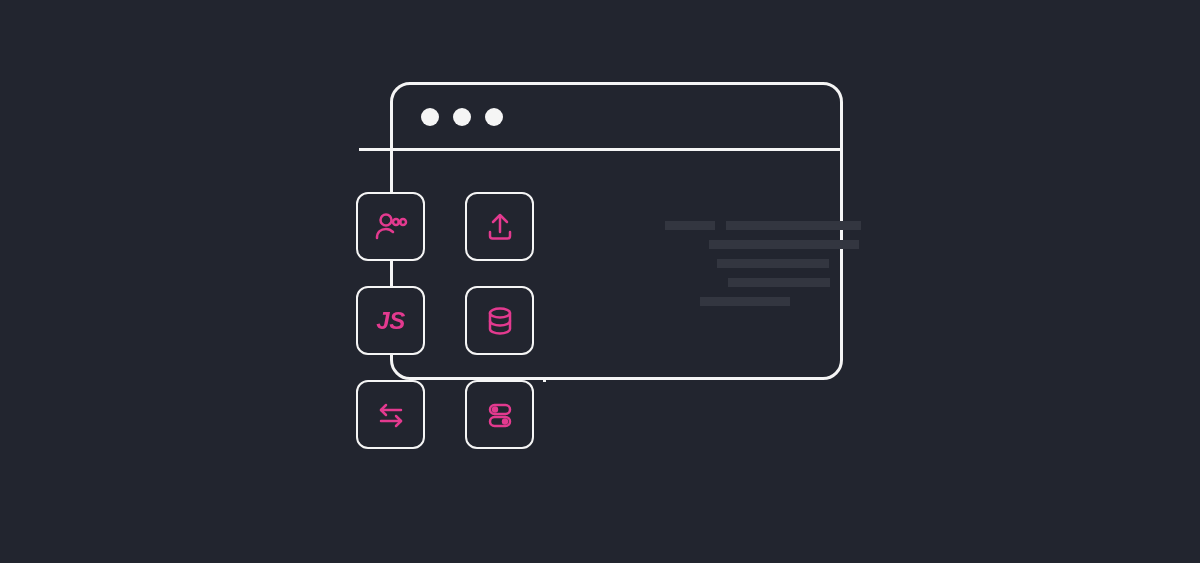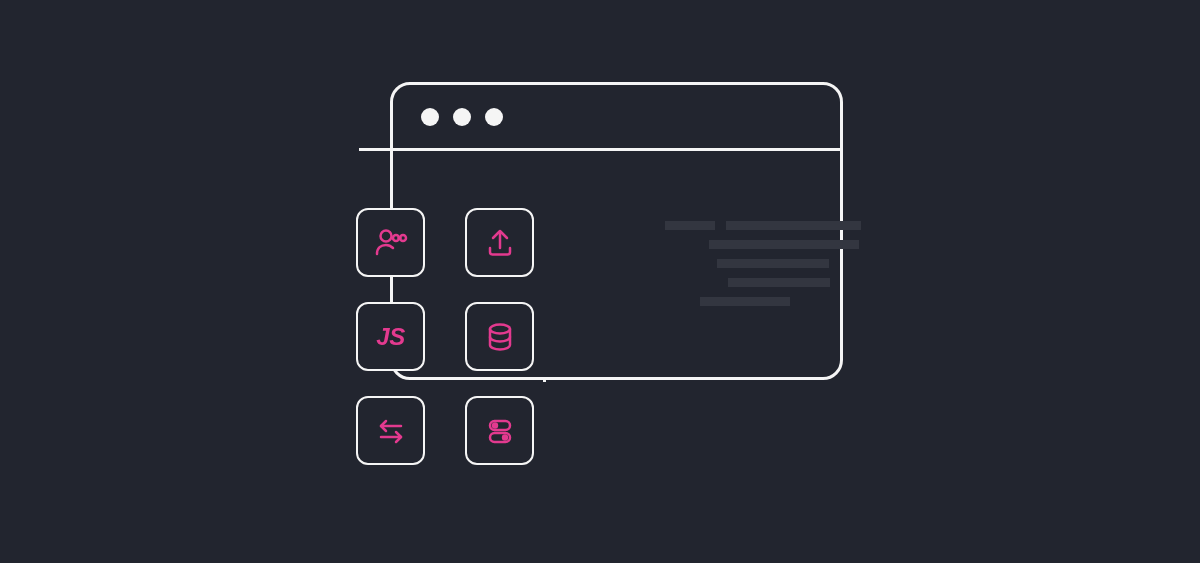--- a/index.html
+++ b/index.html
@@ -65,21 +65,21 @@
     .line-1a { width: 50px; display: inline-block; vertical-align: top; }
     .line-1b { width: 135px; display: inline-block; vertical-align: top; margin-left: 7px; }
     .line-2 { width: 150px; margin-left: 44px; }
     .line-3 { width: 112px; margin-left: 52px; }
     .line-4 { width: 102px; margin-left: 63px; }
     .line-5 { width: 90px; margin-left: 35px; }
 
     .feature-grid {
       position: absolute;
       left: 356px;
-      top: 208px;
+      top: 192px;
       display: grid;
       grid-template-columns: repeat(2, 69px);
       grid-template-rows: repeat(3, 69px);
       gap: 25px 40px;
     }
     .feature-tile {
       width: 69px;
       height: 69px;
       background: #22252f;
       border: 2.5px solid #f5f5f5;

